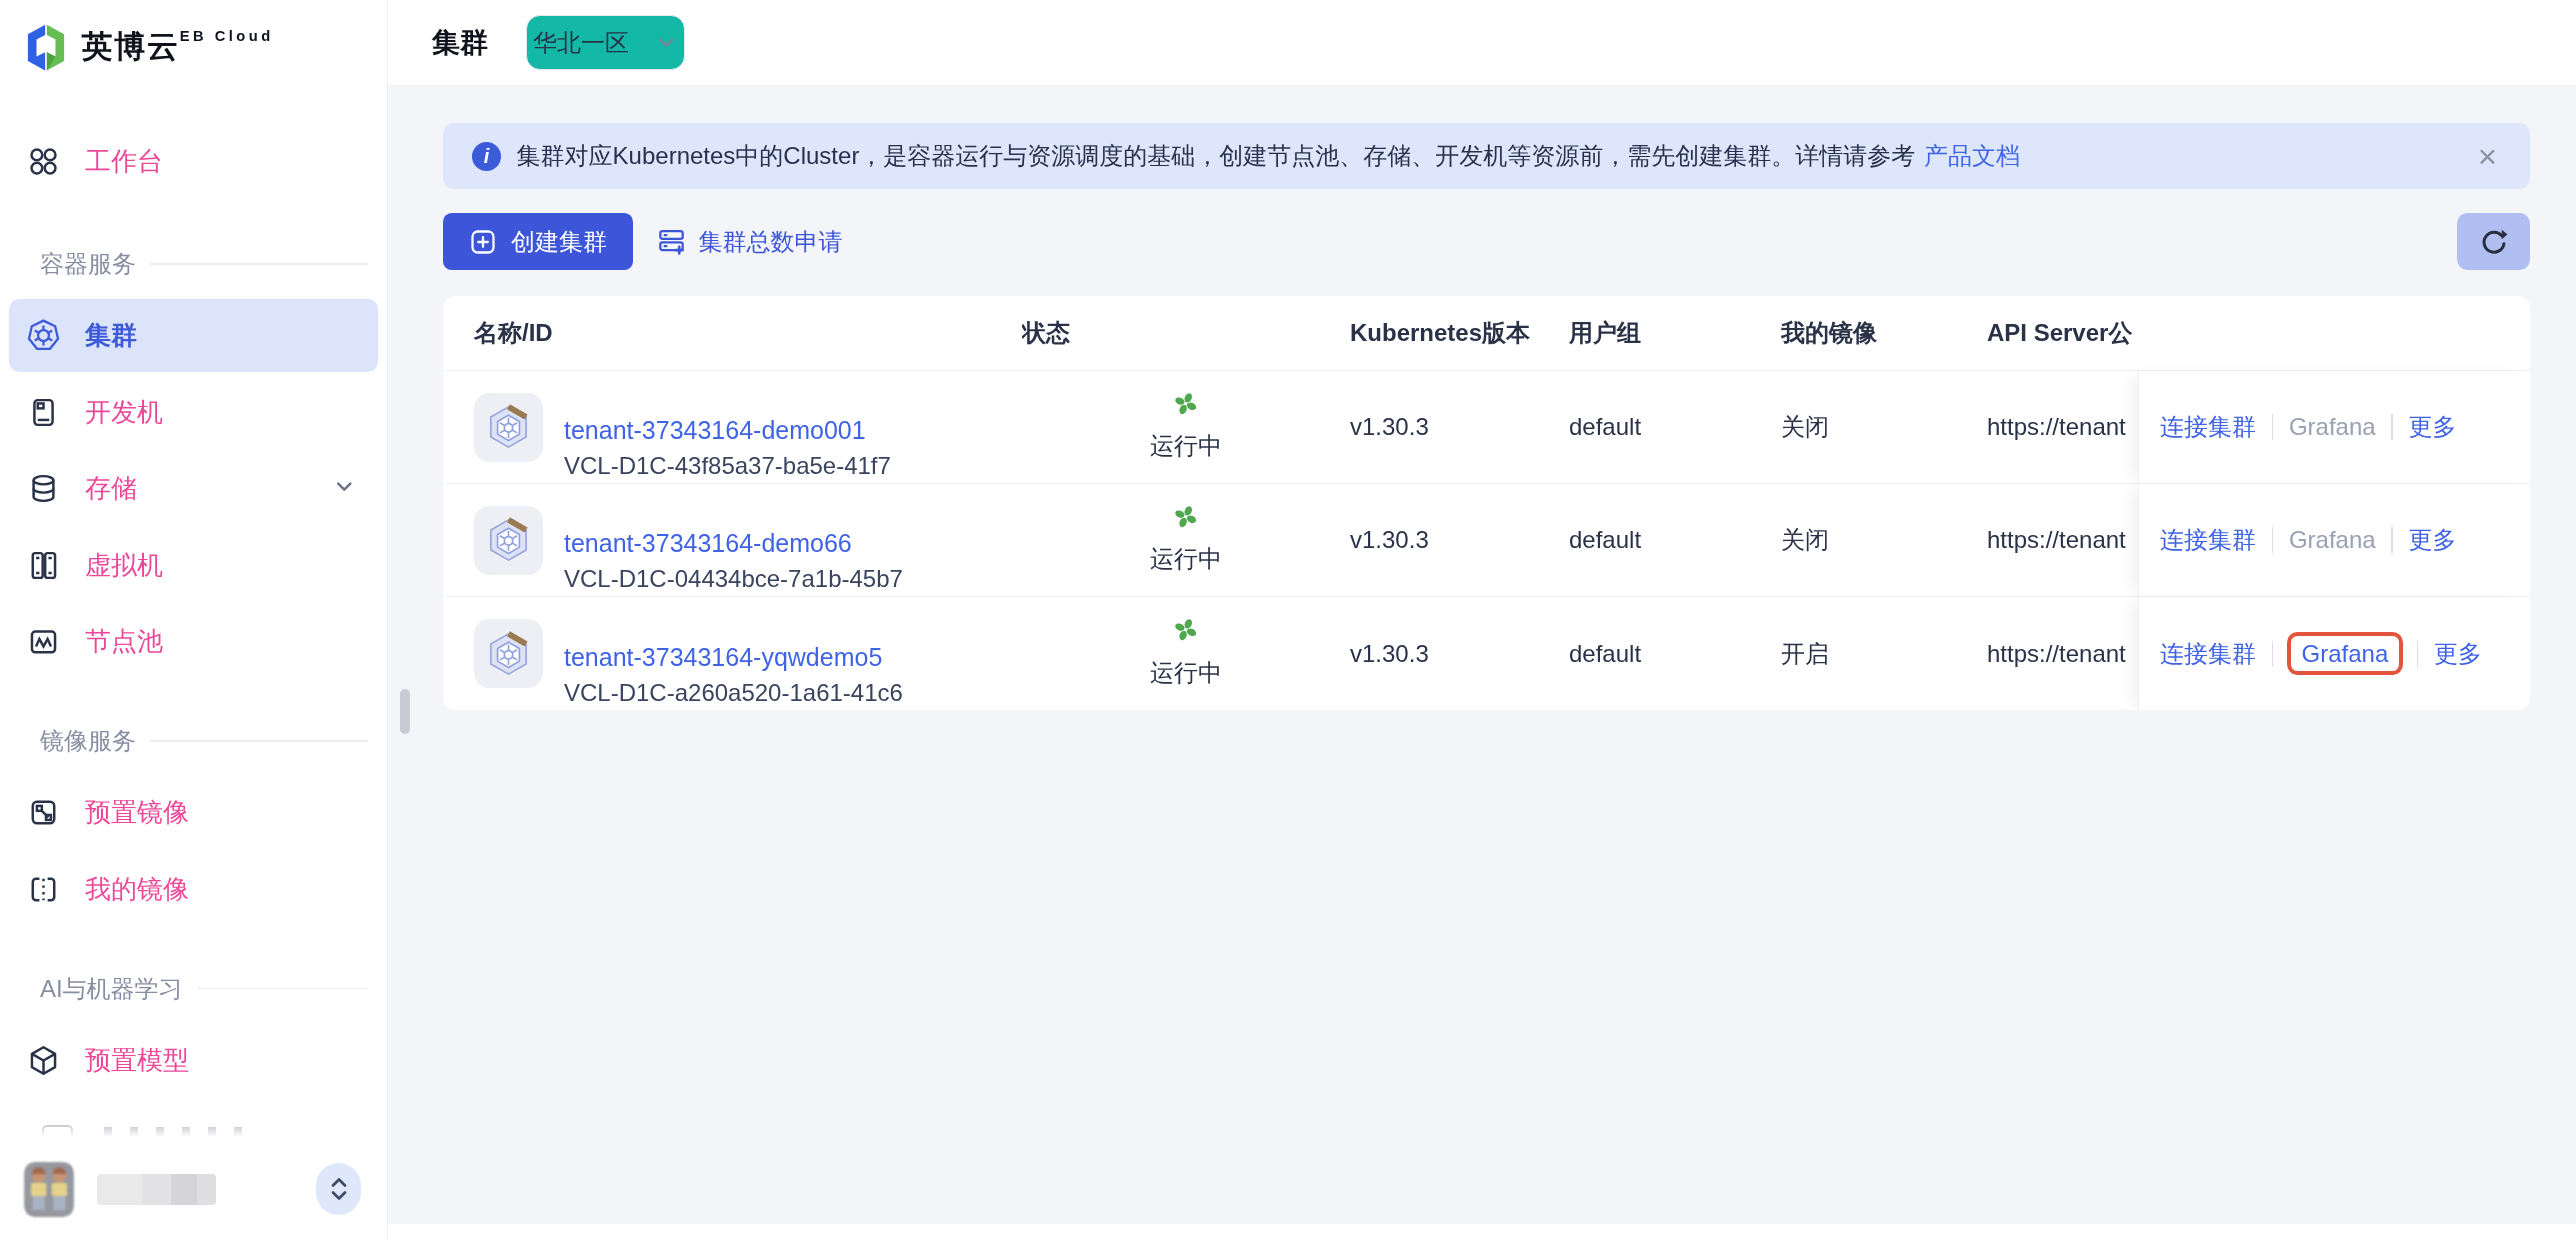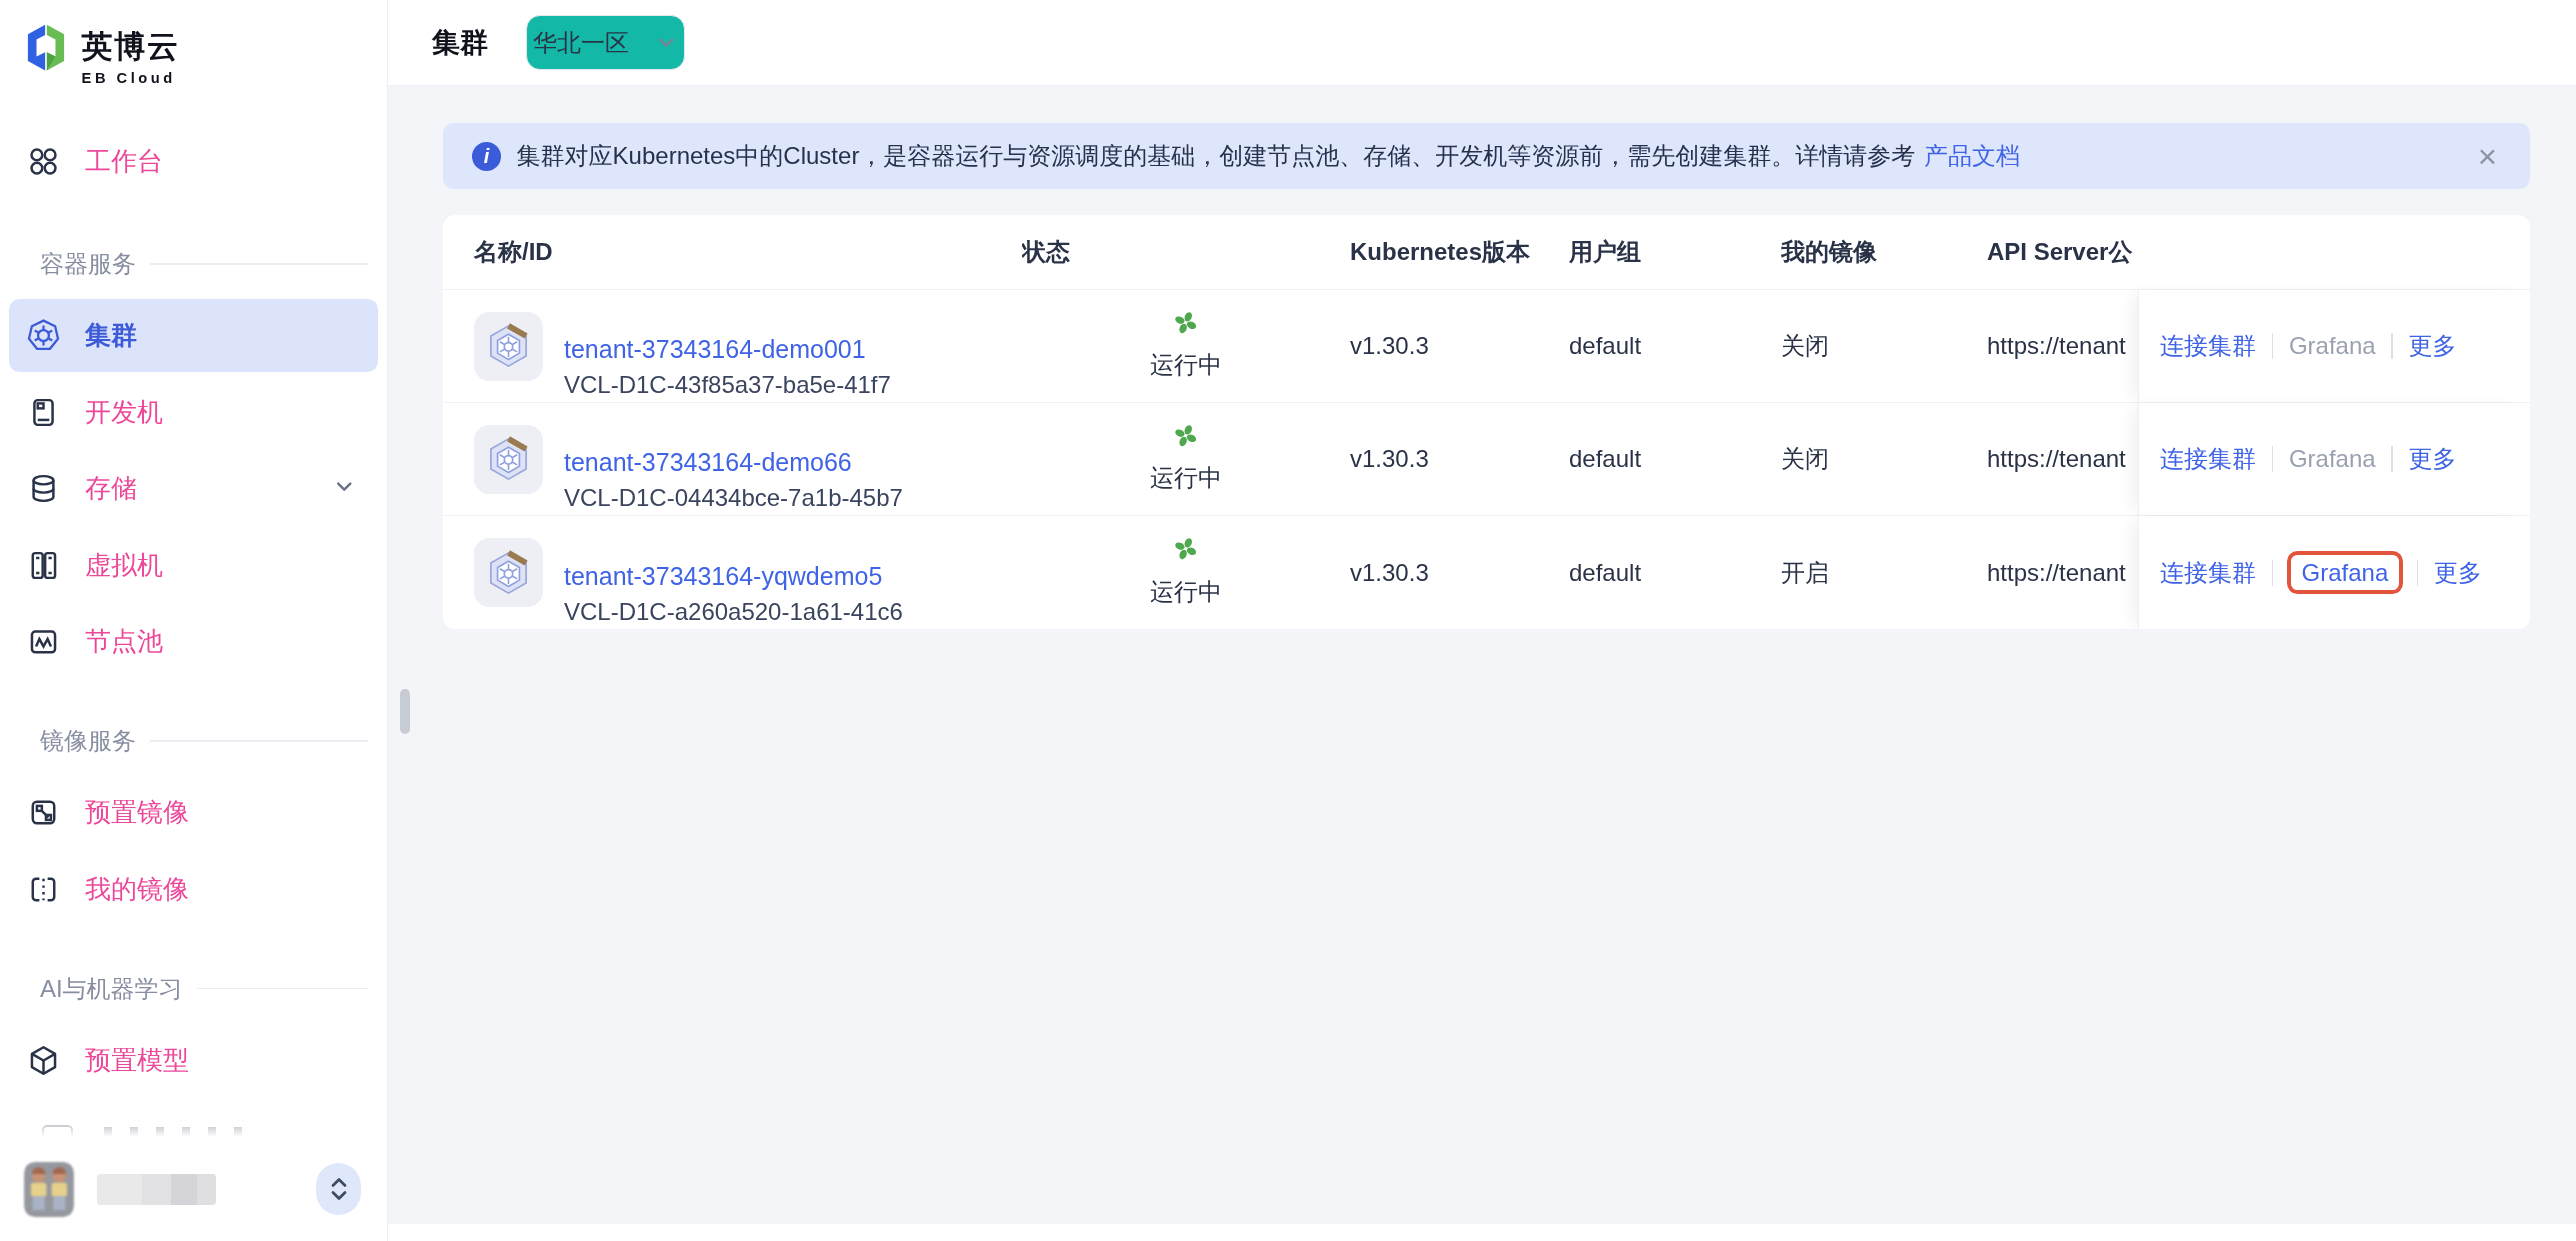--- a/index.html
+++ b/index.html
@@ -3,21 +3,21 @@
 <meta charset="utf-8">
 <style>
   * { box-sizing:border-box; margin:0; padding:0; }
   html,body { width:2576px; height:1241px; }
   body { font-family:"Liberation Sans","DejaVu Sans",sans-serif; font-size:24px; color:#262f47; background:#fff; overflow:hidden; }
   .app { display:flex; width:2576px; height:1241px; }
 
   
   .sidebar { width:388px; min-width:388px; background:#fff; border-right:1.7px solid #edeff3; position:relative; }
   .logo { display:flex; align-items:flex-start; gap:15.6px; padding:22.5px 0 0 26px; height:90px; }
-  .logo-text { display:flex; flex-direction:column; margin-top:3.5px; }
+  .logo-text { display:flex; margin-top:3.5px; }
   .logo-cn { font-size:31px; font-weight:700; color:#10131c; letter-spacing:1.7px; }
   .logo-en { font-size:14.7px; color:#10131c; letter-spacing:3.5px; margin-top:1.7px; font-weight:600; }
   .nav { padding:35px 8.7px 0 8.7px; }
   .nav-item { height:73px; display:flex; align-items:center; gap:24px; padding-left:17.3px; border-radius:10.4px; font-size:26px; color:#ec4899; margin-bottom:3.5px; cursor:pointer; }
   .nav-item .ic { width:35px; height:35px; flex:none; display:flex; align-items:center; justify-content:center; }
   .nav-item.active { background:#dbe4fa; color:#3d5ad9; font-weight:600; }
   .nav-item .chev { margin-left:auto; margin-right:22.5px; }
   .section { display:flex; align-items:center; gap:14px; color:#878ea2; font-size:24px; padding-left:15.6px; margin:47px 10.4px 19px 15.6px; }
   .section .rule { flex:1; height:1.7px; background:#ebedf2; }
   .m-sec1 { margin-top:50px; }
@@ -263,20 +263,44 @@
     <main class="main">
       <span class="scroll-thumb"></span>
 
       <div class="banner">
         <span class="info-ic">i</span>
         <span>集群对应Kubernetes中的Cluster，是容器运行与资源调度的基础，创建节点池、存储、开发机等资源前，需先创建集群。详情请参考</span>
         <span class="banner-link">产品文档</span>
         <span class="banner-close">×</span>
       </div>
 
+      <div class="actions">
+        <button class="btn-create">
+          <svg width="28" height="28" viewBox="0 0 32 32" fill="none" stroke="#fff" stroke-width="2.6" stroke-linecap="round">
+            <rect x="4" y="4" width="24" height="24" rx="6"></rect>
+            <path d="M16 10.5v11 M10.5 16h11"></path>
+          </svg>
+          <span>创建集群</span>
+        </button>
+        <span class="link-quota">
+          <svg width="31" height="31" viewBox="0 0 36 36" fill="none" stroke="#3c55d9" stroke-width="2.6" stroke-linecap="round">
+            <rect x="5" y="6" width="26" height="9" rx="2.5"></rect>
+            <rect x="5" y="19" width="26" height="9" rx="2.5"></rect>
+            <path d="M10 10.5h2 M10 23.5h2"></path>
+            <path d="M27 24v8 M23 28h8" stroke-width="3"></path>
+          </svg>
+          <span>集群总数申请</span>
+        </span>
+        <button class="btn-refresh">
+          <svg width="33" height="33" viewBox="0 0 38 38" fill="none">
+            <path d="M28.5 12.5 A11.5 11.5 0 1 0 31 21.5" stroke="#272e3e" stroke-width="3.4" stroke-linecap="round"></path>
+            <polygon points="28.5,5.5 28.5,16.5 35,11" fill="#272e3e"></polygon>
+          </svg>
+        </button>
+      </div>
 
       <section class="card">
         <div class="thead">
           <span class="cell first">名称/ID</span>
           <span class="cell">状态</span>
           <span class="cell">Kubernetes版本</span>
           <span class="cell">用户组</span>
           <span class="cell">我的镜像</span>
           <span class="cell">API Server公</span>
         </div>

